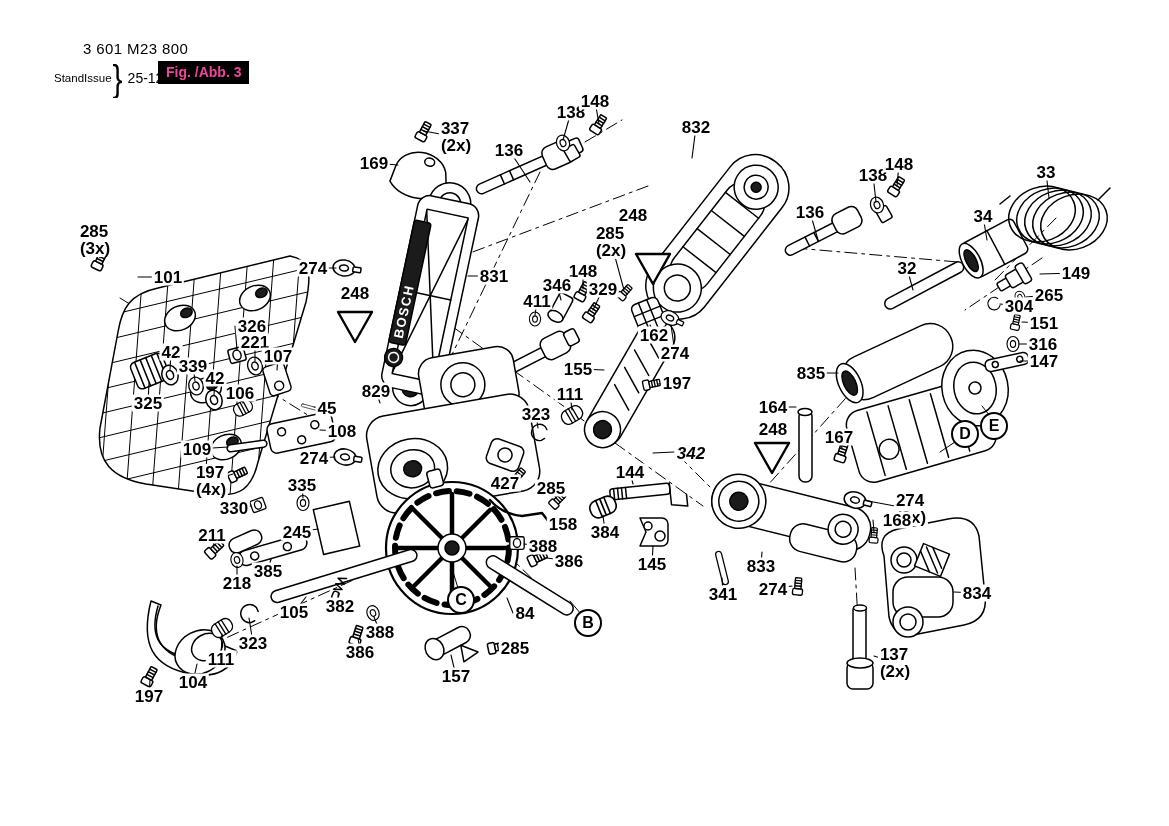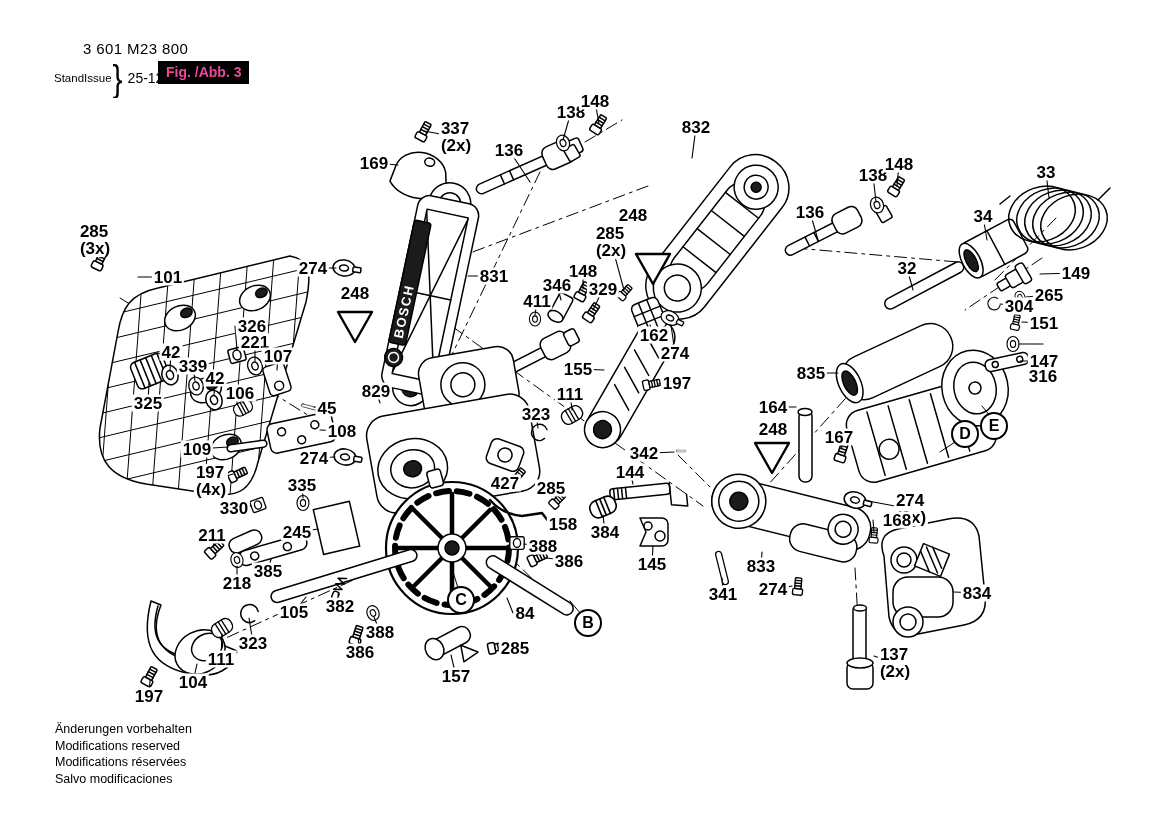--- a/index.html
+++ b/index.html
@@ -583,21 +583,21 @@
       <div class="lbl" style="left: 873px; top: 175px;">138</div>
       <div class="lbl" style="left: 899px; top: 164px;">148</div>
       <div class="lbl" style="left: 810px; top: 212px;">136</div>
       <div class="lbl" style="left: 1046px; top: 172px;">33</div>
       <div class="lbl" style="left: 983px; top: 216px;">34</div>
       <div class="lbl" style="left: 907px; top: 268px;">32</div>
       <div class="lbl" style="left: 1076px; top: 273px;">149</div>
       <div class="lbl" style="left: 1049px; top: 295px;">265</div>
       <div class="lbl" style="left: 1019px; top: 306px;">304</div>
       <div class="lbl" style="left: 1044px; top: 323px;">151</div>
-      <div class="lbl" style="left: 1043px; top: 344px; margin-top: 32px;">316</div>
+      <div class="lbl" style="left: 1043px; top: 344px;">316</div>
       <div class="lbl" style="left: 1044px; top: 361px;">147</div>
       <div class="lbl" style="left: 95px; top: 240px;">285
 (3x)</div>
       <div class="lbl" style="left: 168px; top: 277px;">101</div>
       <div class="lbl" style="left: 313px; top: 268px;">274</div>
       <div class="lbl" style="left: 355px; top: 293px;">248</div>
       <div class="lbl" style="left: 494px; top: 276px;">831</div>
       <div class="lbl" style="left: 633px; top: 215px;">248</div>
       <div class="lbl" style="left: 611px; top: 242px;">285
 (2x)</div>
@@ -639,21 +639,21 @@
       <div class="lbl" style="left: 221px; top: 659px;">111</div>
       <div class="lbl" style="left: 193px; top: 682px;">104</div>
       <div class="lbl" style="left: 149px; top: 696px;">197</div>
       <div class="lbl" style="left: 505px; top: 483px;">427</div>
       <div class="lbl" style="left: 551px; top: 488px;">285</div>
       <div class="lbl" style="left: 563px; top: 524px;">158</div>
       <div class="lbl" style="left: 543px; top: 546px;">388</div>
       <div class="lbl" style="left: 569px; top: 561px;">386</div>
       <div class="lbl" style="left: 605px; top: 532px;">384</div>
       <div class="lbl" style="left: 630px; top: 472px;">144</div>
-      <div class="lbl" style="left: 644px; top: 453px;">342</div>
+      <div class="lbl" style="left: 691px; top: 453px; font-style: italic;">342</div>
       <div class="lbl" style="left: 652px; top: 564px;">145</div>
       <div class="lbl" style="left: 513px; top: 613px; margin-left: 12px;">84</div>
       <div class="lbl" style="left: 515px; top: 648px;">285</div>
       <div class="lbl" style="left: 456px; top: 676px;">157</div>
       <div class="lbl" style="left: 773px; top: 407px;">164</div>
       <div class="lbl" style="left: 773px; top: 429px;">248</div>
       <div class="lbl" style="left: 839px; top: 437px;">167</div>
       <div class="lbl" style="left: 811px; top: 373px;">835</div>
       <div class="lbl" style="left: 911px; top: 509px;">274
 (2x)</div>
@@ -664,20 +664,14 @@
       <div class="lbl" style="left: 977px; top: 593px;">834</div>
       <div class="lbl" style="left: 895px; top: 663px;">137
 (2x)</div>
       <div class="lbl" style="left: 376px; top: 391px;">829</div>
       <div class="marker" style="left: 588px; top: 623px;">B</div>
       <div class="marker" style="left: 461px; top: 600px;">C</div>
       <div class="marker" style="left: 965px; top: 434px;">D</div>
       <div class="marker" style="left: 994px; top: 426px;">E</div>
     </div>
 
-  <div class="footer">
-    <div>Änderungen vorbehalten</div>
-    <div>Modifications reserved</div>
-    <div>Modifications réservées</div>
-    <div>Salvo modificaciones</div>
-  </div>
 
 </div>
 
 </body></html>

